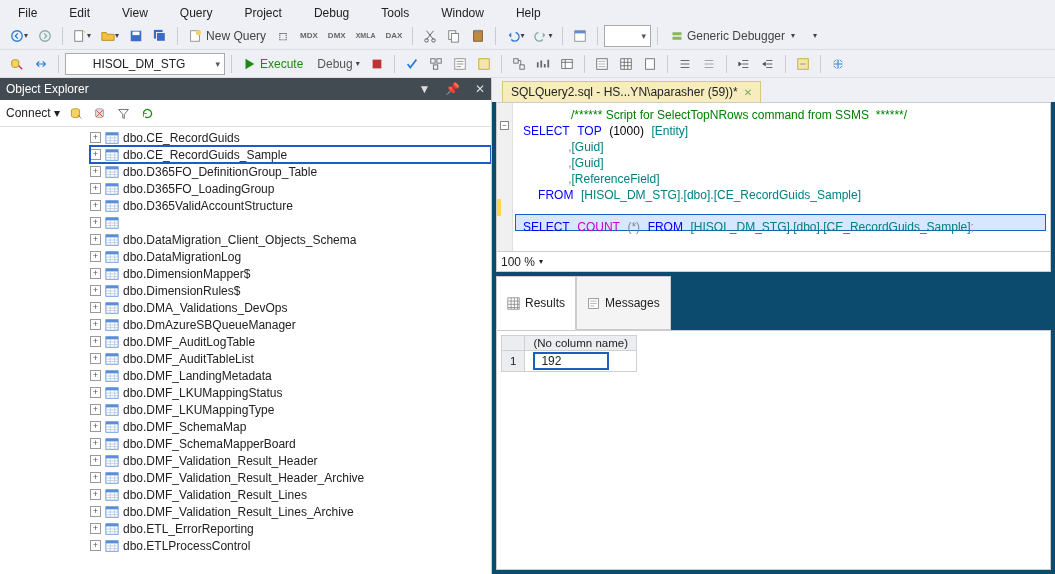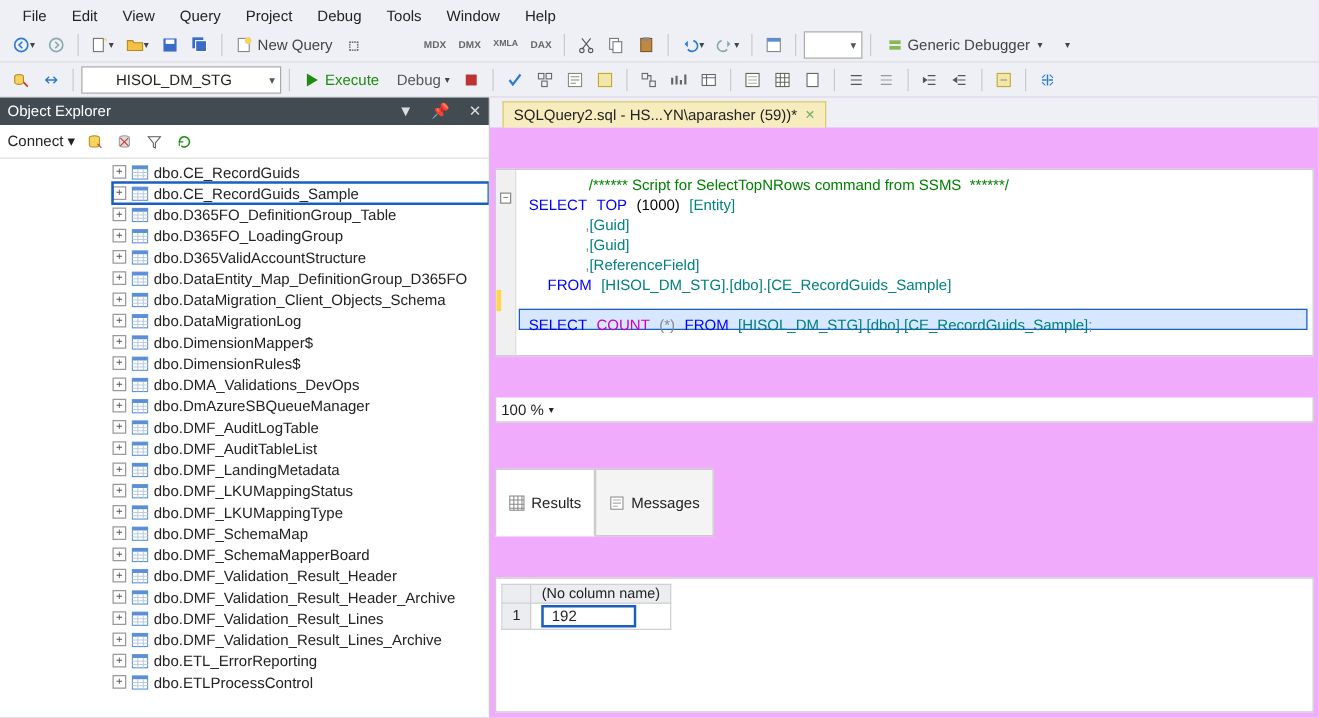--- a/index.html
+++ b/index.html
@@ -1,54 +1,54 @@
 <!DOCTYPE html>
 <html><head>
 <meta charset="utf-8">
 <style>
 * { box-sizing: border-box; margin: 0; padding: 0; font-family: "Segoe UI", Tahoma, sans-serif; font-size: 12px; }
 body { background: #eef0f5; color: #222; width: 1055px; height: 574px; overflow: hidden; }
 
 
-.menubar { height: 22px; background: #eef0f5; padding: 4px 8px 0 8px; display: flex; gap: 0; }
+.menubar { height: 22px; background: #eef0f5; padding: 4px 8px 0 8px; display: flex; gap: 12px; }
 .menubar span { padding: 2px 10px; cursor: default; }
 
 
 .toolbar { height: 28px; background: #eef0f5; display: flex; align-items: center; padding: 0 6px; gap: 2px; border-bottom: 1px solid #dcdde0; }
 .toolbar .sep { width: 1px; height: 18px; background: #c9cbd1; margin: 0 4px; }
 .tbtn { min-width: 22px; height: 22px; display: flex; align-items: center; justify-content: center; border: 1px solid transparent; border-radius: 2px; padding: 0 3px; color: #444; }
 .tbtn svg { width: 14px; height: 14px; }
 .tbtn .lbl { margin-left: 4px; white-space: nowrap; }
 .combo { height: 22px; border: 1px solid #aaa; background: #fff; display: flex; align-items: center; padding: 0 4px 0 6px; gap: 30px; }
 .combo .arr { font-size: 9px; color: #555; }
 .exec { color: #1e8a12; font-weight: 500;}
 .dbg .lbl { color: #555; }
 .play { color:#1e8a12; }
 
 
 .split { display: flex; height: calc(574px - 22px - 28px - 28px); }
 
 
-.objexp { width: 392px; background: #fff; border-right: 1px solid #ccc; display:flex; flex-direction:column; }
+.objexp { width: 492px; background: #fff; border-right: 1px solid #ccc; display:flex; flex-direction:column; }
 .objhdr { background: #424a52; color: #fff; padding: 4px 6px; display:flex; align-items:center; justify-content:space-between; }
 .objhdr .title { }
 .objhdr .icons { display:flex; gap:6px; color:#ddd; font-size:10px;}
 .connectbar { display:flex; align-items:center; gap:6px; padding:4px 6px; border-bottom:1px solid #e0e0e0; }
 .connectbar .lbl { }
 .mini { width:18px; height:18px; display:flex; align-items:center; justify-content:center; border:1px solid transparent; }
 .mini svg { width:13px; height:13px; }
 .tree { flex:1; overflow:hidden; padding-left: 90px; padding-top:2px;}
 .node { display:flex; align-items:center; height:17px; white-space:nowrap; }
 .node .exp { width:11px; height:11px; border:1px solid #999; color:#555; font-size:9px; line-height:9px; text-align:center; margin-right:4px; }
 .node .ticon { width:14px; height:14px; margin-right:4px; }
 .node .txt { }
 .node.sel { outline:2px solid #1a5fbf; outline-offset:-1px; }
 
 
-.right { flex:1; display:flex; flex-direction:column; background:#f0abfc;gap:33px; }
+.right { flex:1; display:flex; flex-direction:column; background:#0c4a6e; }
 .tabstrip { height:24px; display:flex; align-items:flex-end; padding-left:10px; background:#eef0f5; }
 .tab { background:#f6ecbe; border:1px solid #d6c977; border-bottom:none; padding:3px 8px; display:flex; align-items:center; gap:6px; font-size:11.5px;}
 .tab .close { color:#7a6; font-size:10px;}
 .editor { background:#fff; border:1px solid #ccc; margin: 0 4px; height: 150px; padding:4px 2px 4px 6px; position:relative; overflow:hidden;}
 .editor pre { font-family: Consolas, monospace; font-size:12.5px; line-height:16px; white-space:pre; }
 .c-cmt { color:#008000;margin-left:48px;} .c-kw{color:#0000ff;} .c-fn{color:#c800c8;margin-top:20px;} .c-num{color:#000;} .c-br{color:#008080;} .c-op{color:#888;}
 .gutter { position:absolute; left:0; top:0; width:16px; height:100%; background:#f0f0f0; border-right:1px solid #e0e0e0; }
 .collapse-toggle { position:absolute; left:3px; width:9px; height:9px; border:1px solid #888; background:#fff; font-size:8px; line-height:7px; text-align:center; color:#555;}
 .highlight-line { position:absolute; left:18px; right:4px; height:17px; background:#d6e7ff; border:1.5px solid #1a5fbf; }
 .ed-content { position:relative; margin-left:20px; }
@@ -122,21 +122,21 @@
     </div>
   <div class="sep"></div>
   <div class="tbtn">
       <svg viewBox="0 0 16 16">
         <rect x="3" y="2" width="10" height="12" fill="#fff" stroke="#888"></rect>
         <circle cx="12" cy="4" r="3" fill="#f4d35e"></circle>
       </svg>
       <span class="lbl">New Query</span>
     </div>
   <div class="tbtn" style="font-size:9px;font-weight:bold;color:#555;">⬚</div>
-  <div class="tbtn" style="font-size:8px;font-weight:bold;color:#666;margin-left:39px;">MDX</div>
+  <div class="tbtn" style="font-size:8px;font-weight:bold;color:#666;">MDX</div>
   <div class="tbtn" style="font-size:8px;font-weight:bold;color:#666;">DMX</div>
   <div class="tbtn" style="font-size:7px;font-weight:bold;color:#666;">XMLA</div>
   <div class="tbtn" style="font-size:8px;font-weight:bold;color:#666;">DAX</div>
   <div class="sep"></div>
   <div class="tbtn">
       <svg viewBox="0 0 16 16">
         <path d="M4 2l8 10M12 2 4 12" stroke="#555" fill="none"></path>
         <circle cx="4" cy="13" r="2" fill="none" stroke="#555"></circle>
         <circle cx="12" cy="13" r="2" fill="none" stroke="#555"></circle>
       </svg>
@@ -408,21 +408,20 @@
           </svg>
           <span class="txt">dbo.D365ValidAccountStructure</span>
         </div>
         <div class="node">
           <span class="exp">+</span>
           <svg class="ticon" viewBox="0 0 16 16">
             <rect x="1" y="2" width="14" height="12" fill="#fff" stroke="#5a8fd8"></rect>
             <rect x="1" y="2" width="14" height="3" fill="#5a8fd8"></rect>
             <path d="M1 8h14M1 11h14M6 5v9M11 5v9" stroke="#bcd"></path>
           </svg>
-          <span class="txt">dbo.DataEntity_Map_DefinitionGroup_D365FO</span>
         </div>
         <div class="node">
           <span class="exp">+</span>
           <svg class="ticon" viewBox="0 0 16 16">
             <rect x="1" y="2" width="14" height="12" fill="#fff" stroke="#5a8fd8"></rect>
             <rect x="1" y="2" width="14" height="3" fill="#5a8fd8"></rect>
             <path d="M1 8h14M1 11h14M6 5v9M11 5v9" stroke="#bcd"></path>
           </svg>
           <span class="txt">dbo.DataMigration_Client_Objects_Schema</span>
         </div>

